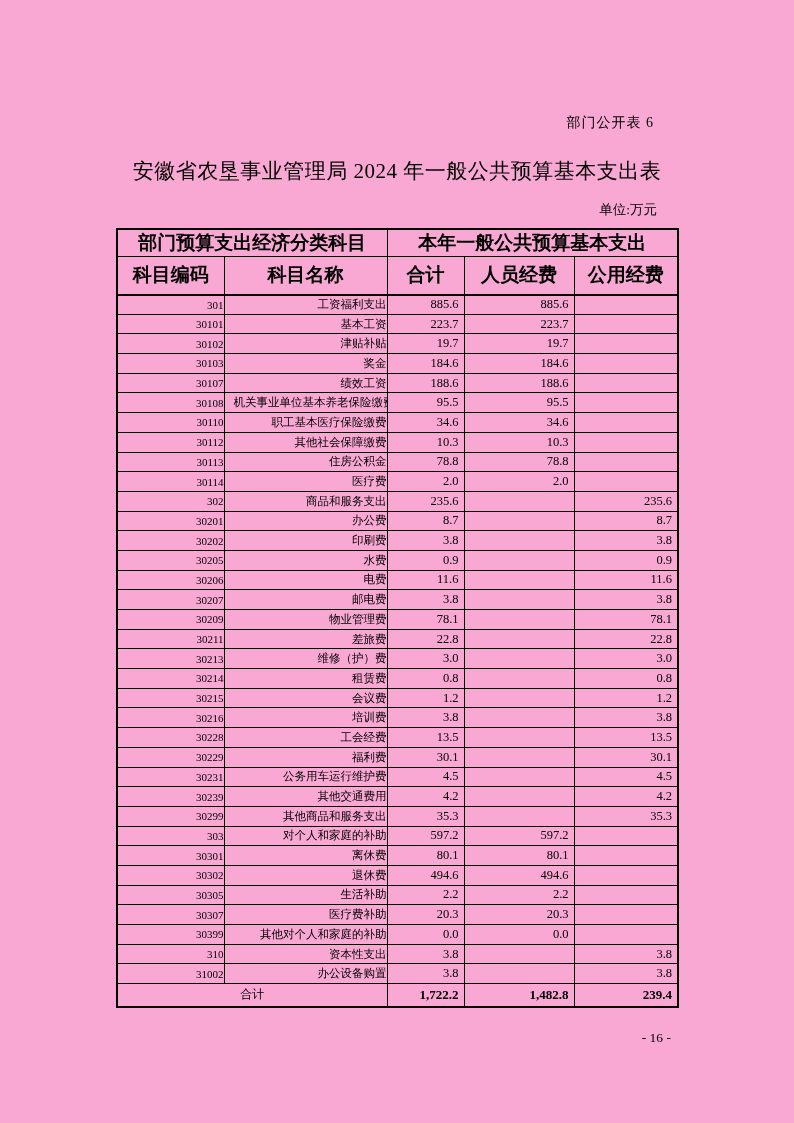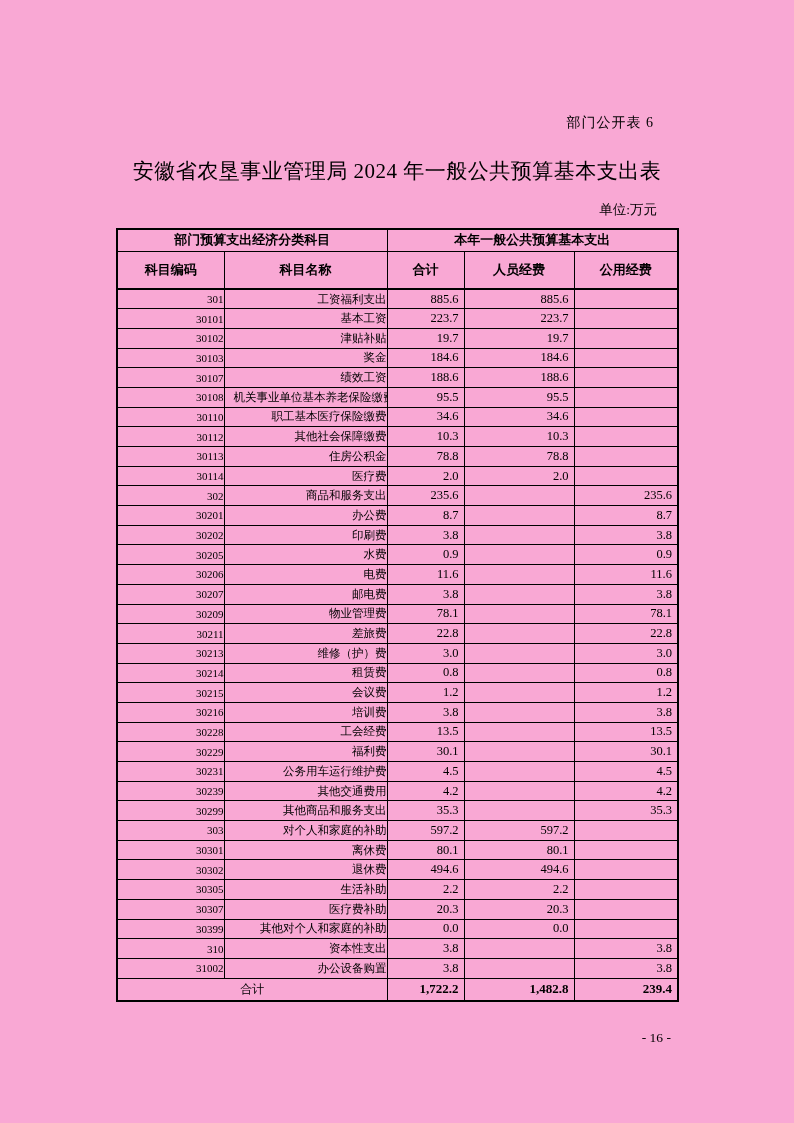--- a/index.html
+++ b/index.html
@@ -45,21 +45,21 @@
   }
   .budget-table th, .budget-table td {
     border: 1px solid #000;
     overflow: hidden;
     white-space: nowrap;
     vertical-align: middle;
   }
   .budget-table thead th {
     font-weight: bold;
     text-align: center;
-    font-size: 13px;
+    font-size: 19px;
   }
   .budget-table tr.group-header th { height: 22px; }
   .budget-table tr.col-headers th {
     height: 38px;
     border-bottom: 2.5px solid #000;
   }
   .budget-table tbody td { height: 19.7px; }
   td.code {
     text-align: right;
     padding-left: 5px;

